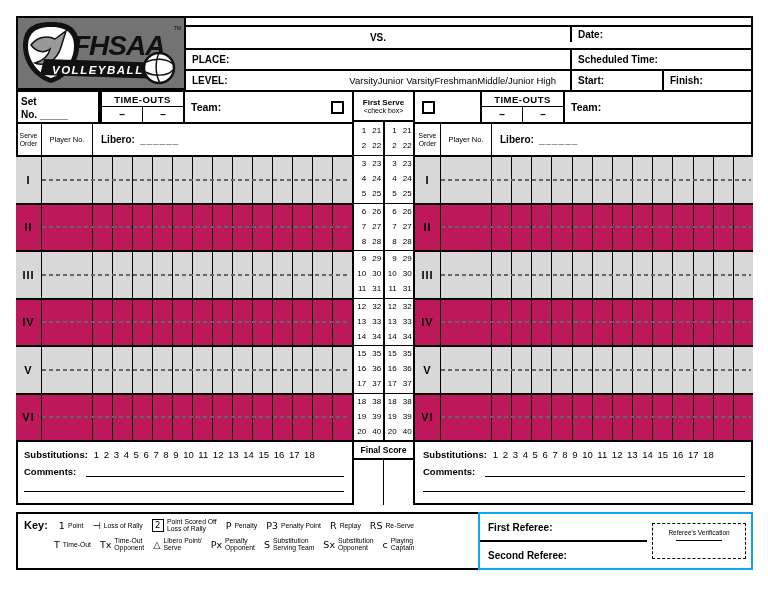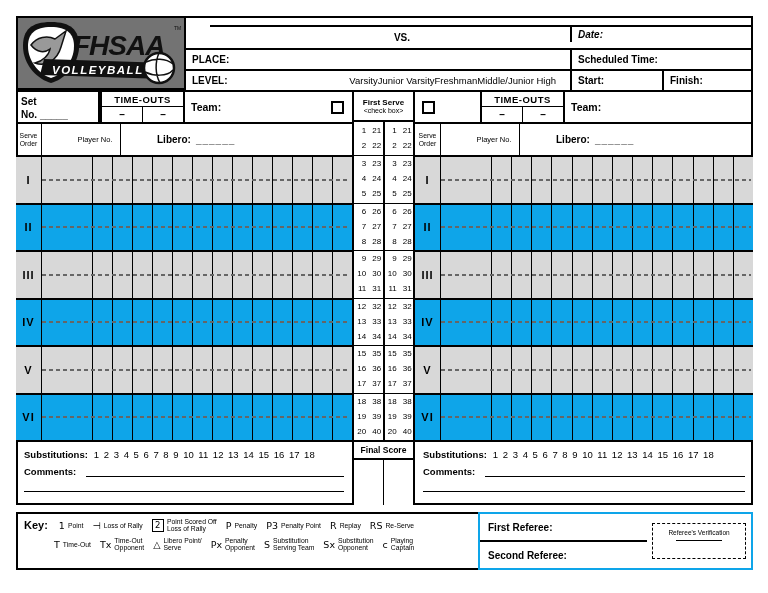--- a/index.html
+++ b/index.html
@@ -7,26 +7,26 @@
   body { font-family: "Liberation Sans", "DejaVu Sans", sans-serif; color: #000; }
   .page { position: relative; width: 768px; height: 593px; background: #fff; }
 
   .abs { position: absolute; }
 
   
   .sheet-outline { left: 16px; top: 16px; width: 737px; height: 489px; border: 2px solid #000; }
 
   
   .logo-box { left: 16px; top: 16px; width: 170px; height: 74px; border: 2px solid #000; background: #737373; overflow: hidden; }
-  .vs-row   { left: 186px; top: 25px; width: 384px; height: 23px; border-top: 2px solid #000; display:flex; align-items:center; justify-content:center; font-weight:bold; font-size:10px;margin-left:24px; }
+  .vs-row   { left: 186px; top: 25px; width: 384px; height: 23px; border-top: 2px solid #000; display:flex; align-items:center; justify-content:center; font-weight:bold; font-size:10px; }
   .place-row{ left: 186px; top: 48px; width: 384px; height: 21px; border-top: 2px solid #000; display:flex; align-items:center; font-weight:bold; font-size:10px; padding-left:6px; }
   .level-row{ left: 186px; top: 69px; width: 384px; height: 21px; border-top: 2px solid #000; display:flex; align-items:center; font-size:9.5px; padding-left:6px; }
   .level-row .lvl-label { font-weight: bold; font-size:10px; margin-right: 10px; }
   .level-options { display:flex; flex:1; justify-content: flex-end; padding-right: 14px; }
-  .date-row { left: 570px; top: 25px; width: 183px; height: 17px; border-top:2px solid #000; border-left:2px solid #000; display:flex; align-items:center; font-weight:bold; font-size:10px; padding-left:6px;font-style:italic;}
+  .date-row { left: 570px; top: 25px; width: 183px; height: 17px; border-top:2px solid #000; border-left:2px solid #000; display:flex; align-items:center; font-weight:bold; font-size:10px; padding-left:6px;}
   .sched-row{ left: 570px; top: 48px; width: 183px; height: 21px; border-top:2px solid #000; border-left:2px solid #000; display:flex; align-items:center; font-weight:bold; font-size:10px; padding-left:6px;}
   .sf-row   { left: 570px; top: 69px; width: 183px; height: 21px; border-top:2px solid #000; border-left:2px solid #000; display:flex; font-weight:bold; font-size:10px; }
   .sf-row .start-cell  { width: 92px; border-right: 2px solid #000; display:flex; align-items:center; padding-left:6px; }
   .sf-row .finish-cell { flex:1; display:flex; align-items:center; padding-left:6px; }
 
   
   .hdr-cell { border-top: 2px solid #000; }
   .set-cell { left:16px; top:90px; width:84px; height:32px; border-right:2px solid #000; font-weight:bold; font-size:10px; padding:3px 0 0 5px; line-height:1.3;}
   .timeouts { top:90px; height:32px; border-right:2px solid #000; border-left:2px solid #000; display:flex; flex-direction:column; }
   .timeouts-left { left:100px; width:85px; }
@@ -36,33 +36,33 @@
   .to-cell  { flex:1; display:flex; align-items:center; justify-content:center; font-weight:bold; font-size:10px; }
   .to-cell.first { border-right:1.5px solid #000; }
   .team-cell { top:90px; height:32px; display:flex; align-items:center; font-weight:bold; font-size:10.5px; padding-left:6px; position:absolute; }
   .team-cell-left  { left:185px; width:167px; }
   .team-cell-right { left:565px; width:188px; }
   .checkbox { width:13px; height:13px; border:2.5px solid #000; background:#fff; display:inline-block; }
   .team-cell .checkbox { position:absolute; right:8px; top:9px; }
   .cb-cell { left:415px; top:90px; width:65px; height:32px; display:flex; align-items:center; padding-left:7px; }
 
   
-  .subhdr { top:122px; height:33px; border-top:2px solid #000; position:absolute;gap:28px; }
+  .subhdr { top:122px; height:33px; border-top:2px solid #000; position:absolute; }
   .so-label { width:26px; border-right:1.5px solid #000; display:flex; flex-direction:column; align-items:center; justify-content:center; font-size:6.8px; line-height:1.15; }
   .pn-label { width:51px; border-right:1.5px solid #000; display:flex; align-items:center; justify-content:center; font-size:7.5px; }
   .libero-cell { flex:1; display:flex; align-items:center; padding-left:8px; font-weight:bold; font-size:10px; }
   .libero-blank { font-weight:bold; margin-left:5px; letter-spacing:1px; }
   .subhdr-left  { left:16px;  width:336px; display:flex; }
   .subhdr-right { left:415px; width:338px; display:flex; }
 
   
   .grid-rows { top:155px; height:285px; display:flex; flex-direction:column; position:absolute; }
   .grid-left  { left:16px;  width:336px; }
   .grid-right { left:415px; width:338px; }
-  .grid-row { flex:1; display:flex; border-top:2px solid #000; position:relative; background:#0ea5e9; }
+  .grid-row { flex:1; display:flex; border-top:2px solid #000; position:relative; background:#be185d; }
   .grid-row.shaded { background:#d8d8d8; }
   .cell { height:100%; }
   .cell.numeral { flex:0 0 26px; border-right:1.5px solid #000; display:flex; align-items:center; justify-content:center; font-weight:bold; font-size:11px; letter-spacing:1px; }
   .cell.player  { flex:0 0 51px; border-right:1.5px solid #000; }
   .cell.score   { flex:1; border-right:1.5px solid #000; }
   .cell.score.last { border-right:none; }
   .dash-line { position:absolute; left:26px; right:2px; top:50%; height:2px; margin-top:-1px;
                background: repeating-linear-gradient(90deg, #666 0 4px, transparent 4px 7px); pointer-events:none; }
 
   

